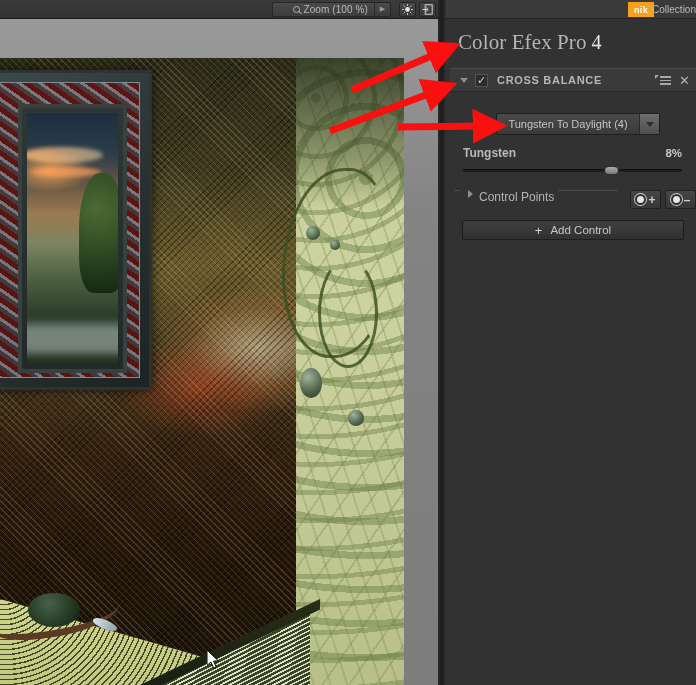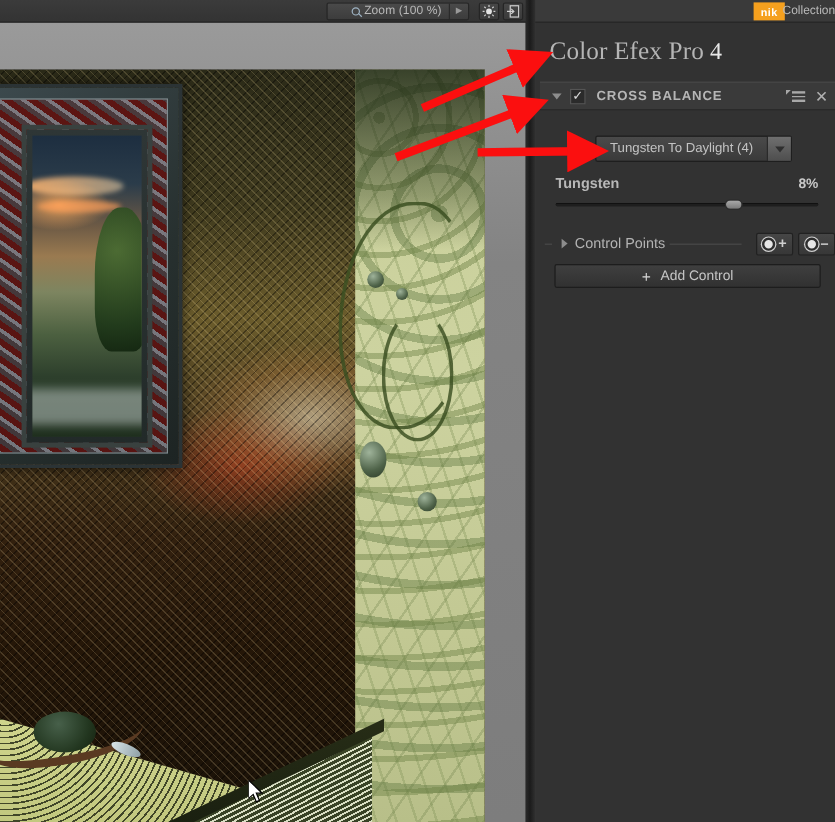--- a/index.html
+++ b/index.html
@@ -272,21 +272,21 @@
     background: #1e1e1e; border-top: 1px solid #111; border-radius: 2px;
   }
   .slider-knob {
     position: absolute; left: 141px; top: -4px; width: 15px; height: 9px;
     background: linear-gradient(#a9a9a9,#7a7a7a);
     border: 1px solid #2c2c2c; border-radius: 5px;
   }
 
   .cp-row {
     position: absolute; left: 450px; top: 190px; width: 246px; height: 26px;
-    display: flex; align-items: center;
+    display: flex; align-items: flex-start;
   }
   .cp-line { flex: 1; height: 1px; background: #4a4a4a; margin: 0 8px 0 4px; }
   .cp-label { color: #b3b3b3; font-size: 12px; margin-left: 6px; }
   .cp-btn {
     width: 31px; height: 19px; margin-left: 4px;
     background: linear-gradient(#464646,#373737);
     border: 1px solid #212121; border-radius: 2px;
     display: flex; align-items: center; justify-content: center; gap: 2px;
   }
   .cp-dot {

